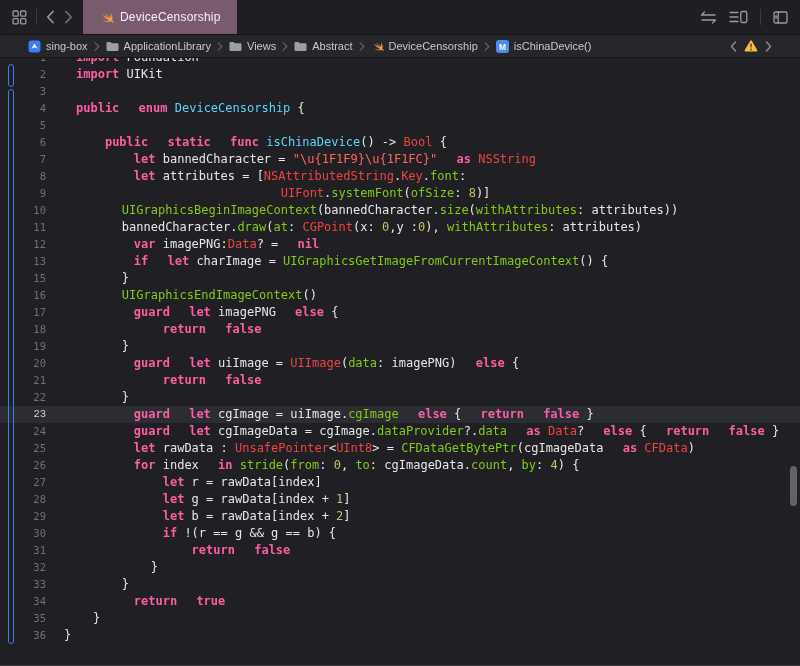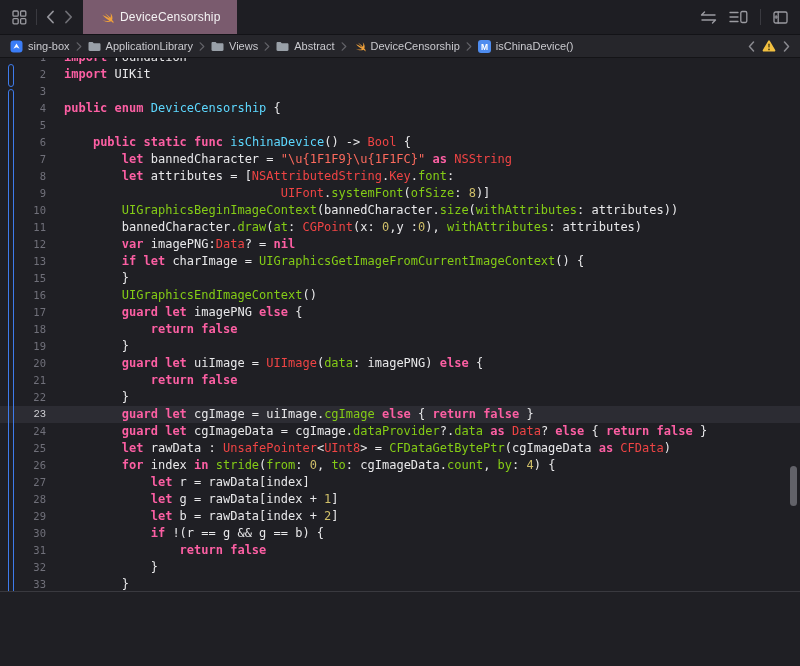--- a/index.html
+++ b/index.html
@@ -1,49 +1,49 @@
 <!DOCTYPE html>
 <html><head>
 <meta charset="utf-8">
 <style>
   html,body{margin:0;padding:0;background:#1F1F24;}
-  #window{position:relative;width:800px;height:592px;overflow:hidden;
+  #window{position:relative;width:800px;height:666px;overflow:hidden;
           font-family:"Liberation Sans",sans-serif;border-bottom:1px solid #39393f;box-sizing:border-box;}
 
   
   .toolbar{height:34px;background:#1E1E23;border-bottom:1px solid #131317;
            display:flex;align-items:stretch;}
   .tb-left{display:flex;align-items:center;gap:9px;padding:0 10px 0 12px;}
   .tb-right{margin-left:auto;display:flex;align-items:center;gap:12px;padding-right:12px;}
   .tb-icon{display:flex;align-items:center;justify-content:center;cursor:default;}
   .tb-divider{width:1px;height:16px;background:#3A3A40;}
   .tab{display:flex;align-items:center;gap:6px;padding:0 16px;background:#7A5B6E;
        color:#F4F2F3;font-size:12px;letter-spacing:.2px;}
   .tab-label{font-weight:500;}
 
   
   .jumpbar{height:22px;background:#26262B;border-bottom:1px solid #141417;
-           display:flex;align-items:center;padding:0 10px;font-size:11px;color:#C9C9CE;}
+           display:flex;align-items:center;padding:0 28px;font-size:11px;color:#C9C9CE;}
   .crumbs{display:flex;align-items:center;gap:6px;min-width:0;}
   .crumb{display:flex;align-items:center;gap:5px;white-space:nowrap;}
   .crumb-sep{display:flex;align-items:center;opacity:.75;}
   .jump-right{margin-left:auto;display:flex;align-items:center;gap:7px;}
 
   
   .editor{position:relative;height:610px;background:#1F1F24;overflow:hidden;}
   .code-line{position:relative;height:17px;line-height:17px;white-space:pre;
              font-family:"DejaVu Sans Mono",monospace;font-size:12px;}
   .code-line:first-child{margin-top:-9px;}
   .code-line.current{background:#2C2C33;}
   .line-num{position:absolute;left:0;top:0;width:46px;text-align:right;
             color:#70707A;font-size:10.5px;line-height:17px;}
   .current .line-num{color:#CFCFD4;font-family:Liberation Mono, monospace;}
   .line-text{display:block;margin-left:64px;}
 
-  .seg-k{color:#FC5FA3;font-weight:bold;}
+  .seg-k{color:#FC5FA3;font-weight:bold;margin-left:12px;}
   .seg-t{color:#ef4444;}
   .seg-f{color:#84cc16;}
   .seg-d{color:#5DD8FF;}
   .seg-s{color:#FC6A5D;}
   .seg-n{color:#D0BF69;}
   .seg-p{color:#E8E8EA;}
 
   .change-bar{position:absolute;left:8px;width:6px;border:1.5px solid #3E7BEB;
               border-radius:4px;background:transparent;box-sizing:border-box;}
   .scroll-thumb{position:absolute;right:3px;width:7px;height:40px;border-radius:4px;

